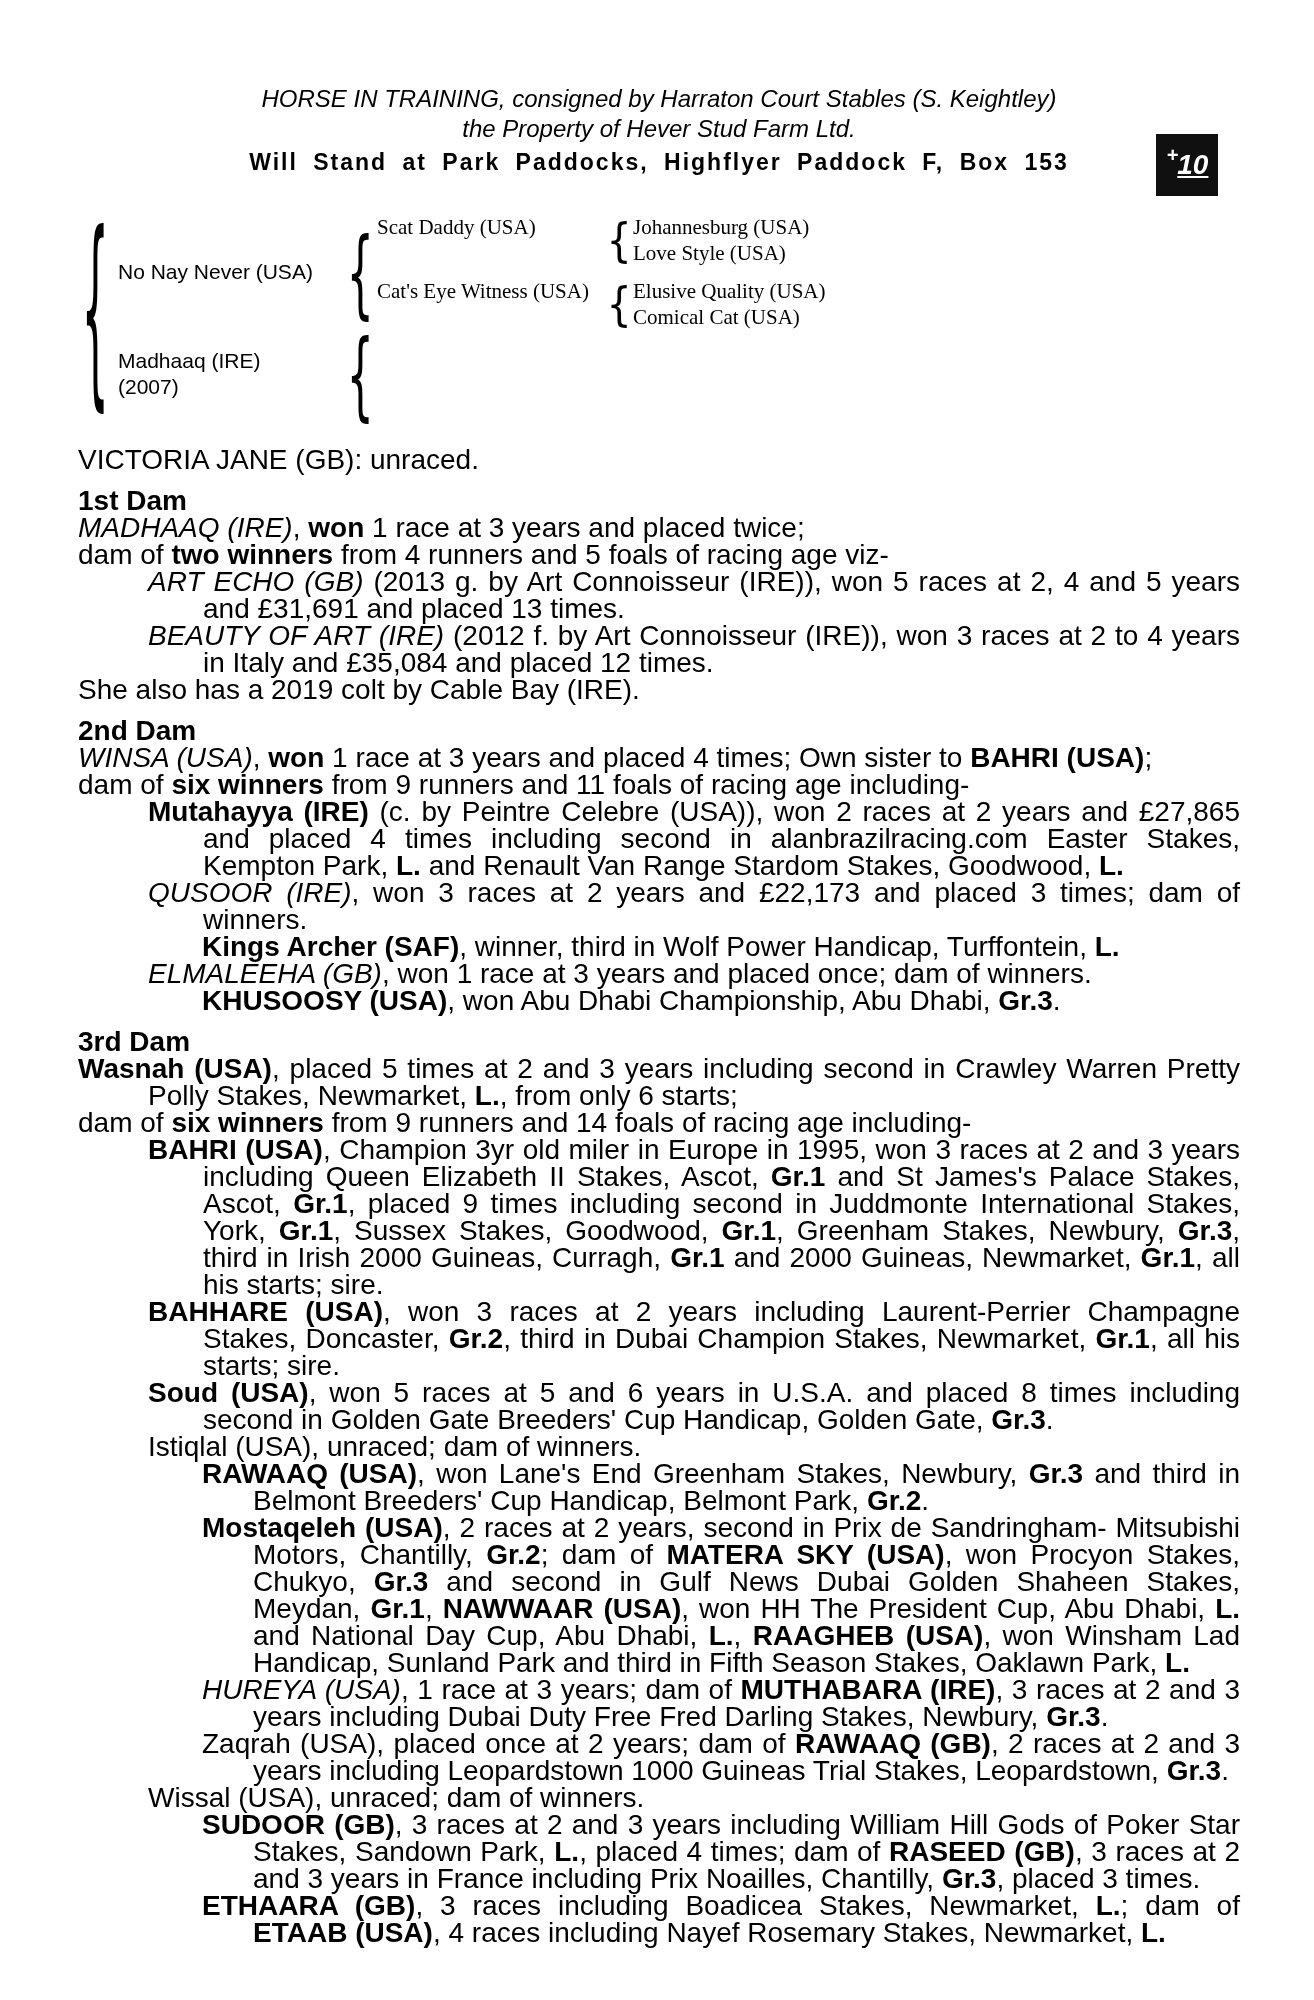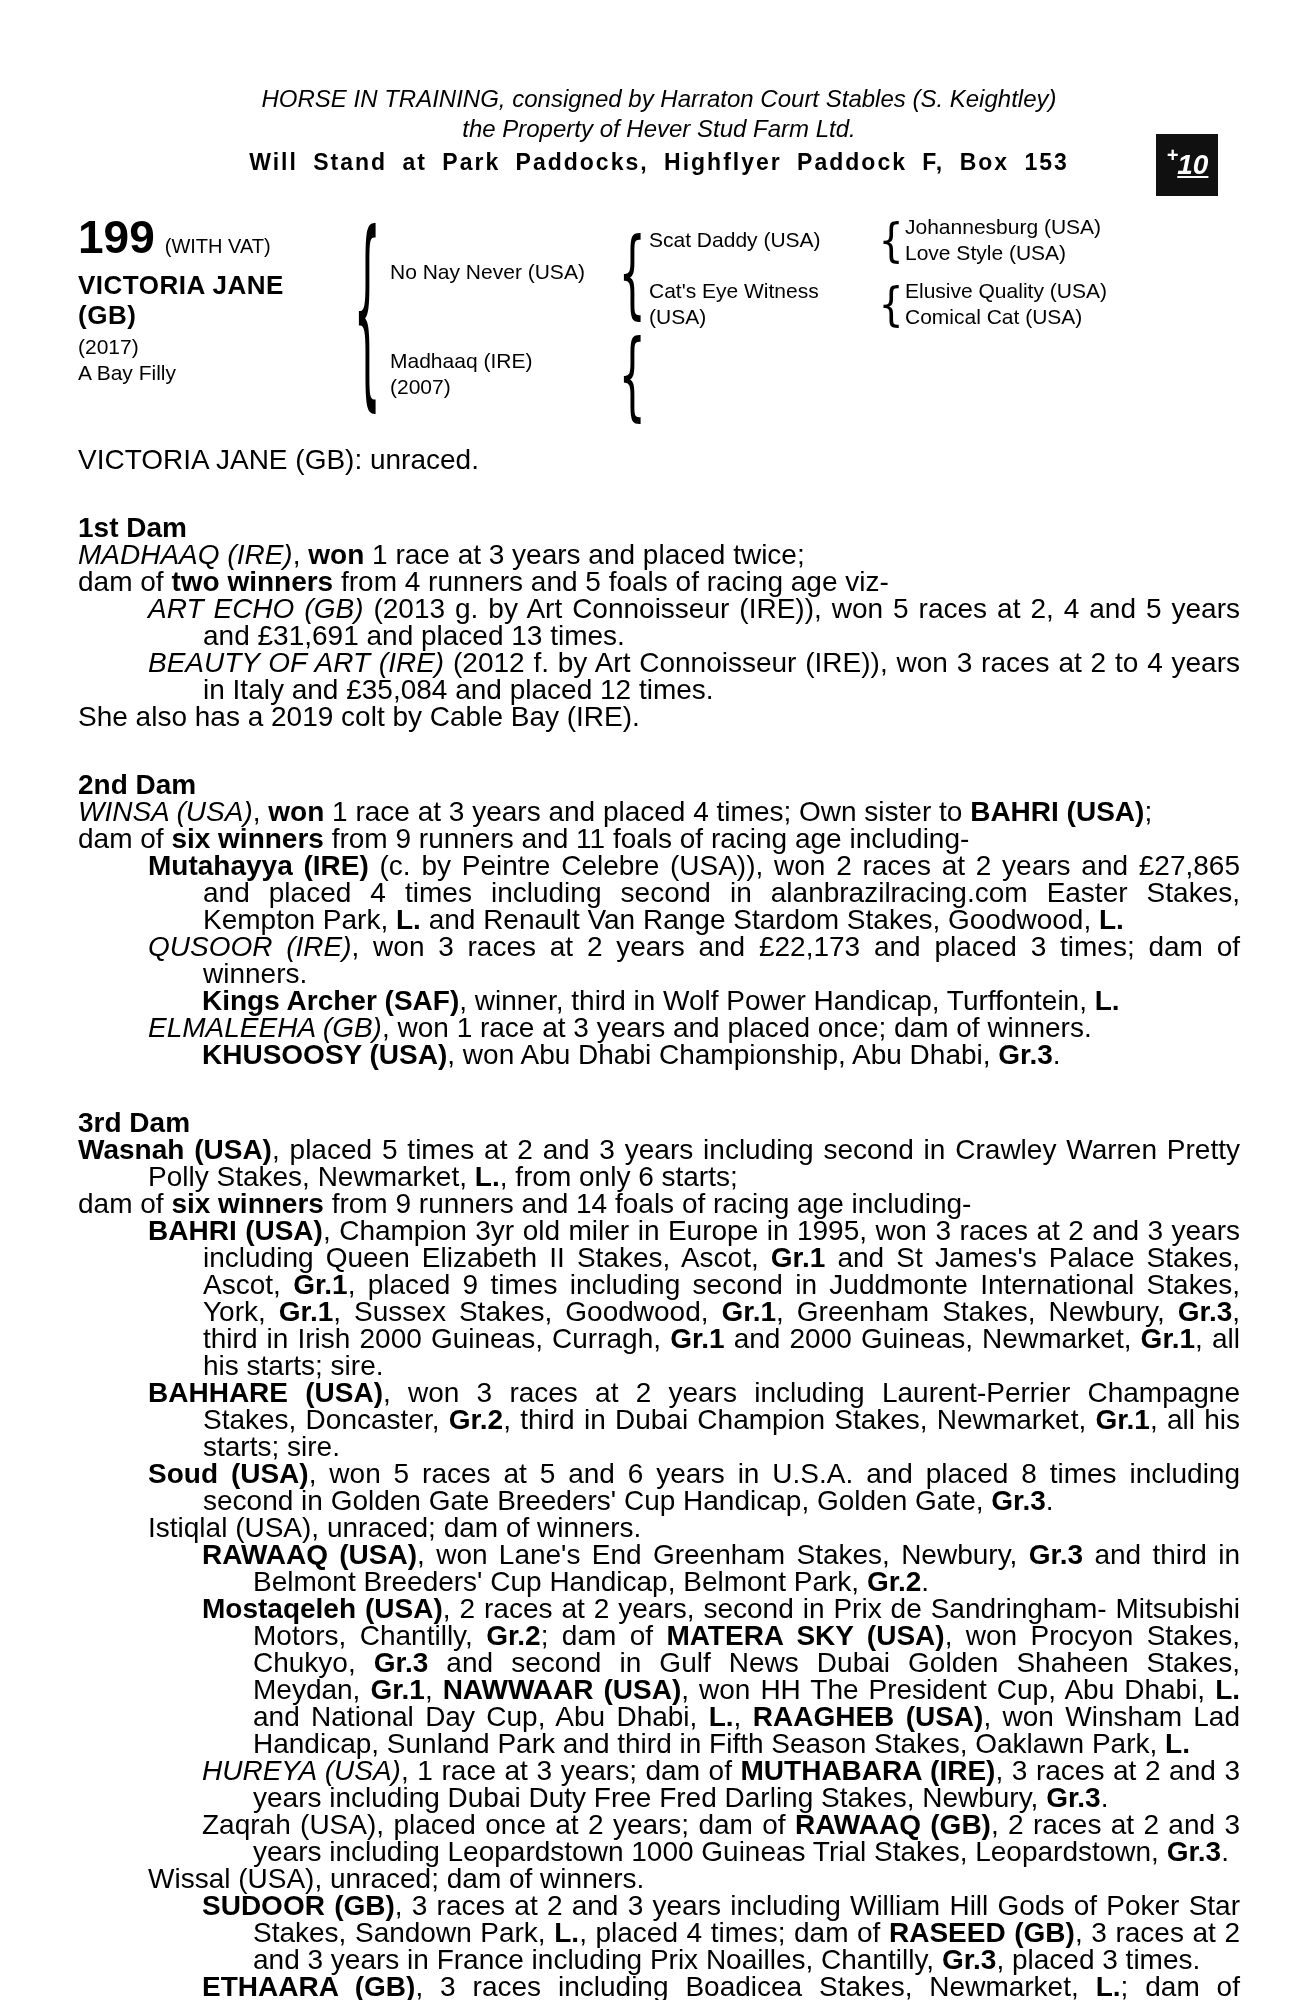--- a/index.html
+++ b/index.html
@@ -35,27 +35,27 @@
   .brace{flex:0 0 34px;display:flex;align-items:center;justify-content:center;}
   .brace::before{content:'{';font-family:"DejaVu Sans",sans-serif;font-weight:normal;}
   .brace-g1::before{font-size:48px;transform:scaleY(4.3) scaleX(.9);}
   .brace-g2::before{font-size:48px;transform:scaleY(2.0) scaleX(.9);}
   .brace-g3{flex:0 0 28px;}
   .brace-g3::before{font-size:44px;transform:scaleY(1.05) scaleX(.9);}
   .g1stack{display:flex;flex-direction:column;gap:18px;flex:1;}
   .g1group{display:flex;align-items:center;}
   .g1name{width:225px;flex:0 0 225px;padding-left:6px;}
   .g2stack{display:flex;flex-direction:column;gap:12px;flex:1;}
-  .g2group{display:flex;align-items:center;}
+  .g2group{display:flex;font-family:Liberation Serif, serif;}
   .g2name{width:228px;flex:0 0 228px;}
   .g3pair{flex:1;display:flex;flex-direction:column;justify-content:center;}
   
   .bodytext{margin-top:46px;font-size:28px;line-height:27px;}
   .para{margin:0;text-align:justify;}
-  .sec-head{margin-top:41px;}
+  .sec-head{margin-top:14px;}
   .l0h{padding-left:70px;text-indent:-70px;}
   .l1{padding-left:125px;text-indent:-55px;}
   .l2{padding-left:175px;text-indent:-51px;}
   .b{font-weight:bold;}
   .i{font-style:italic;}
 </style>
 </head>
 <body>
 
 <div class="page">
@@ -63,32 +63,20 @@
     <span class="plus">+</span>
       <span class="num">10</span>
   </div>
 
   <div class="content">
     <div class="hdr-line">HORSE IN TRAINING, consigned by Harraton Court Stables (S. Keightley)</div>
     <div class="hdr-line">the Property of Hever Stud Farm Ltd.</div>
     <div class="stand-line">Will Stand at Park Paddocks, Highflyer Paddock F, Box 153</div>
 
     <div class="ped">
-      <div class="lot-col">
-        <div class="lot-no-row">
-          <span class="lot-no">199</span>
-          <span class="lot-vat">(WITH VAT)</span>
-        </div>
-        <div class="lot-name">
-          <div>VICTORIA JANE</div>
-          <div>(GB)</div>
-        </div>
-        <div class="lot-year">(2017)</div>
-        <div class="lot-desc">A Bay Filly</div>
-      </div>
 
       <div class="brace brace-g1"></div>
 
       <div class="g1stack">
         <div class="g1group">
           <div class="g1name">No Nay Never (USA)</div>
           <div class="brace brace-g2"></div>
           <div class="g2stack">
             <div class="g2group">
               <div class="g2name">Scat Daddy (USA)</div>

